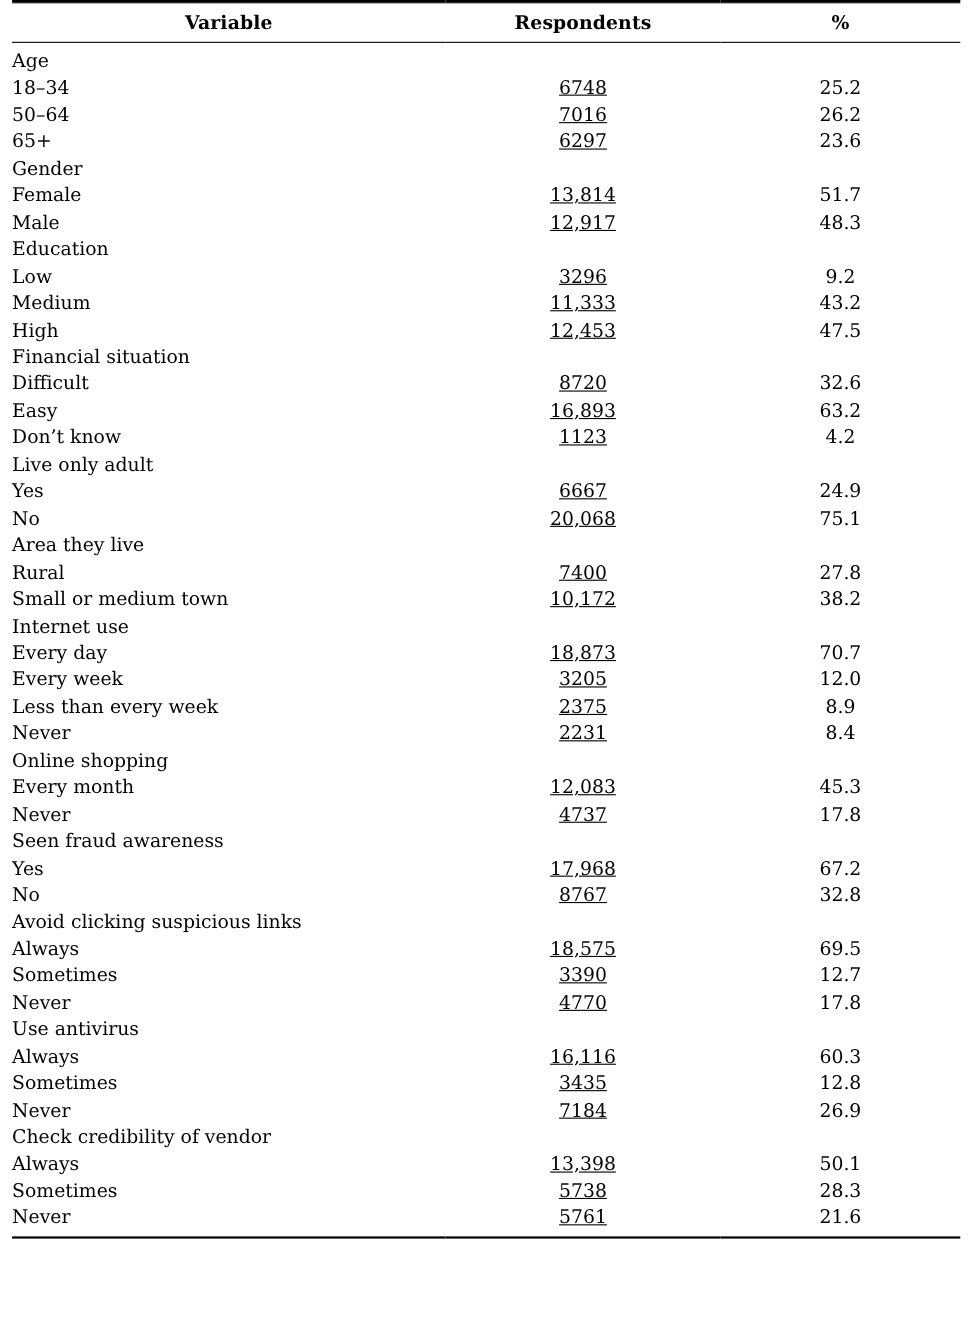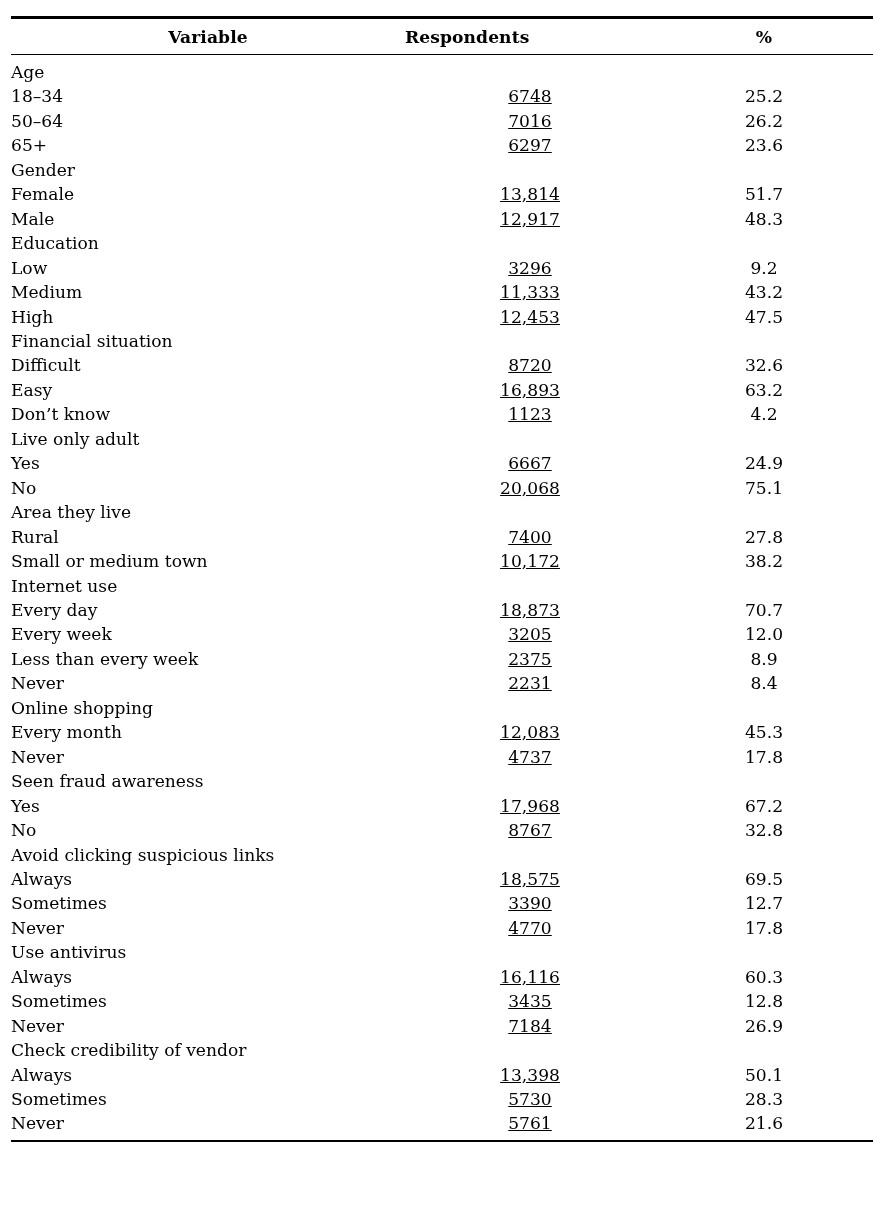--- a/index.html
+++ b/index.html
@@ -12,42 +12,42 @@
     height: 1206px;
     font-family: "DejaVu Serif", "Liberation Serif", serif;
     color: #000000;
     overflow: hidden;
   }
   .table-wrap {
     position: relative;
     width: 884px;
     height: 1206px;
     box-sizing: border-box;
-    padding: 16px 11px;
+    padding: 0 11px;
   }
   table.stats {
     width: 862px;
     border-collapse: collapse;
     table-layout: fixed;
     font-size: 17.1px;
   }
   
   col.c-var  { width: 394px; }
   col.c-resp { width: 250px; }
   col.c-pct  { width: 218px; }
 
   thead th {
     font-weight: bold;
     font-size: 17.1px;
     padding: 8px 0 7px 0;
     text-align: center;
     letter-spacing: 0.1px;
   }
   thead th.h-var  { text-align: center; padding-left: 0; }
-  thead th.h-resp { text-align: left; margin-top: 35px; }
+  thead th.h-resp { text-align: center; margin-top: 35px; }
   thead th.h-pct  { text-align: center; }
 
   
   tr.rule-top-thick td {
     border-top: 2.2px solid #000;
     padding: 0; height: 0; line-height: 0; font-size: 0;
   }
   tr.rule-top-thin td {
     border-top: 1.1px solid #000;
     padding: 0; height: 0; line-height: 0; font-size: 0;
@@ -333,21 +333,21 @@
           <td class="cell-resp"></td>
           <td class="cell-pct"></td>
         </tr>
         <tr class="data-row">
           <td class="cell-var">Always</td>
           <td class="cell-resp">13,398</td>
           <td class="cell-pct">50.1</td>
         </tr>
         <tr class="data-row">
           <td class="cell-var">Sometimes</td>
-          <td class="cell-resp">5730</td>
+          <td class="cell-resp">5738</td>
           <td class="cell-pct">28.3</td>
         </tr>
         <tr class="data-row">
           <td class="cell-var">Never</td>
           <td class="cell-resp">5761</td>
           <td class="cell-pct">21.6</td>
         </tr>
       </tbody>
     <tfoot>
       <tr class="spacer-bottom">

